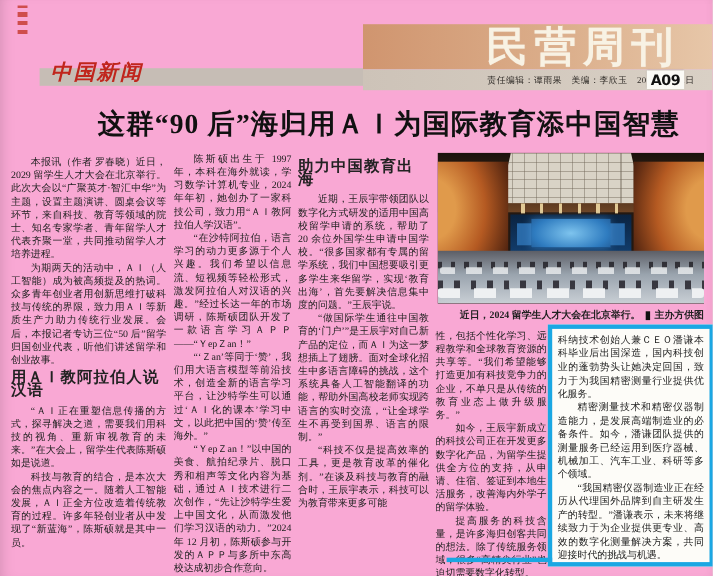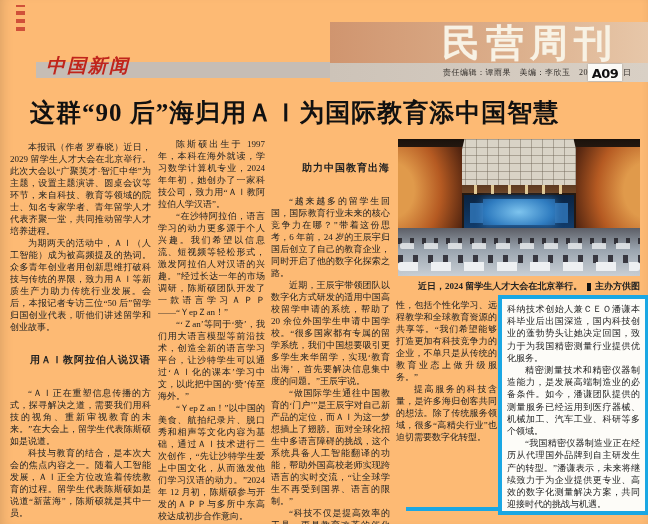--- a/index.html
+++ b/index.html
@@ -1,18 +1,18 @@
 <!DOCTYPE html>
 <html><head>
 <meta charset="utf-8">
 <style>
   html,body{margin:0;padding:0;background:#e8e6e2;}
   .page{
     position:relative;width:648px;height:524px;margin:0 auto;
-    background:#fdba74;overflow:hidden;
+    background:#f9a8d4;overflow:hidden;
     font-family:"Liberation Serif","DejaVu Serif",serif;color:#1c1c1c;
     box-shadow:inset 10px 0 14px -10px rgba(0,0,0,.18), inset -6px 0 10px -8px rgba(0,0,0,.10);
   }
   
   .corner-stamp{
     position:absolute;left:16px;top:5px;width:9px;height:26px;opacity:.8;
     background:repeating-linear-gradient(0deg,#c5372b 0 4px,rgba(197,55,43,0) 4px 8px);
     filter:blur(.4px);
   }
   .brand-band{position:absolute;left:36px;top:62px;width:294px;height:16px;background:#c6bdb5;}
@@ -34,28 +34,28 @@
     background:linear-gradient(90deg,#cdc3b8,#d9d0c5);
   }
   .editors-line{position:absolute;left:443px;top:67px;font-size:8px;color:#2e2a26;letter-spacing:.5px;white-space:nowrap;}
   .page-number-badge{
     position:absolute;left:588px;top:64px;width:34px;height:17px;background:#fbfaf6;
     text-align:center;box-shadow:0 0 2px rgba(0,0,0,.25);
   }
   .page-number{font-family:"DejaVu Sans","Liberation Sans",sans-serif;font-weight:bold;font-size:13px;line-height:17px;color:#111;letter-spacing:-.5px;}
   
   .headline{
-    position:absolute;left:30px;right:30px;top:96px;text-align:left;
+    position:absolute;left:30px;right:30px;top:96px;text-align:right;
     font-size:25px;font-weight:bold;color:#111;letter-spacing:1px;white-space:nowrap;
   }
   
   .col{position:absolute;font-size:9px;line-height:12px;text-align:justify;overflow:hidden;color:#222;}
   .col p{margin:0;text-indent:2em;}
   .col p.noindent{text-indent:0;}
-  .col p.subhead{font-weight:bold;text-align:right;text-indent:0;margin:21px 0;font-size:10px;letter-spacing:1px;}
+  .col p.subhead{font-weight:bold;text-align:left;text-indent:0;margin:5px 0;font-size:14px;letter-spacing:1px;}
   .col-a{left:10px;top:141px;width:141px;height:383px;}
   .col-b{left:158px;top:138px;width:107px;height:383px;}
   .col-c{left:271px;top:141px;width:119px;height:383px;}
   .col-d{left:396px;top:299px;width:101px;height:225px;}
   
   .photo{position:absolute;left:398px;top:139px;width:242px;height:137px;background:#241811;overflow:hidden;}
   .ph-ceiling{position:absolute;left:0;top:0;right:0;height:54px;background:linear-gradient(180deg,#1a120c,#3d2617 55%,#6e4526);}
   .ph-panel{
     position:absolute;left:56px;top:0;width:130px;height:46px;background:#d9d3c6;
     background-image:repeating-linear-gradient(90deg,rgba(110,100,85,.45) 0 1px,transparent 1px 11px),
@@ -113,34 +113,33 @@
     <span class="page-number">A09</span>
   </div>
 
   <div class="headline">这群“90 后”海归用ＡＩ为国际教育添中国智慧</div>
 
   <div class="col col-a">
     <p>本报讯（作者 罗春晓）近日，2029 留学生人才大会在北京举行。此次大会以“广聚英才·智汇中华”为主题，设置主题演讲、圆桌会议等环节，来自科技、教育等领域的院士、知名专家学者、青年留学人才代表齐聚一堂，共同推动留学人才培养进程。</p>
     <p>为期两天的活动中，ＡＩ（人工智能）成为被高频提及的热词。众多青年创业者用创新思维打破科技与传统的界限，致力用ＡＩ等新质生产力助力传统行业发展。会后，本报记者专访三位“50 后”留学归国创业代表，听他们讲述留学和创业故事。</p>
     <p class="subhead">用ＡＩ教阿拉伯人说汉语</p>
     <p>“ＡＩ正在重塑信息传播的方式，探寻解决之道，需要我们用科技的视角、重新审视教育的未来。”在大会上，留学生代表陈斯硕如是说道。</p>
-    <p>科技与教育的结合，是本次大会的焦点内容之一。随着人工智能发展，ＡＩ正全方位改造着传统教育的过程。留学生代表陈斯硕如是说道“新蓝海”，陈斯硕就是其中一员。</p>
+    <p>科技与教育的结合，是本次大会的焦点内容之一。随着人工智能发展，ＡＩ正全方位改造着传统教育的过程。许多年轻创业者从中发现了“新蓝海”，陈斯硕就是其中一员。</p>
   </div>
 
   <div class="col col-b">
     <p>陈斯硕出生于 1997 年，本科在海外就读，学习数学计算机专业，2024 年年初，她创办了一家科技公司，致力用“ＡＩ教阿拉伯人学汉语”。</p>
     <p>“在沙特阿拉伯，语言学习的动力更多源于个人兴趣。我们希望以信息流、短视频等轻松形式，激发阿拉伯人对汉语的兴趣。”经过长达一年的市场调研，陈斯硕团队开发了一款语言学习ＡＰＰ——“ＹepＺan！”</p>
     <p>“‘Ｚan’等同于‘赞’，我们用大语言模型等前沿技术，创造全新的语言学习平台，让沙特学生可以通过‘ＡＩ化的课本’学习中文，以此把中国的‘赞’传至海外。”</p>
     <p>“ＹepＺan！”以中国的美食、航拍纪录片、脱口秀和相声等文化内容为基础，通过ＡＩ技术进行二次创作，“先让沙特学生爱上中国文化，从而激发他们学习汉语的动力。”2024 年 12 月初，陈斯硕参与开发的ＡＰＰ与多所中东高校达成初步合作意向。</p>
 
   </div>
 
   <div class="col col-c">
     <p class="subhead">助力中国教育出海</p>
-    <p>“越来越多的留学生回国，国际教育行业未来的核心竞争力在哪？”带着这份思考，6 年前，24 岁的王辰宇归国后创立了自己的教育企业，同时开启了他的数字化探索之路。</p>
     <p>近期，王辰宇带领团队以数字化方式研发的适用中国高校留学申请的系统，帮助了 20 余位外国学生申请中国学校。“很多国家都有专属的留学系统，我们中国想要吸引更多学生来华留学，实现‘教育出海’，首先要解决信息集中度的问题。”王辰宇说。</p>
     <p>“做国际学生通往中国教育的‘门户’”是王辰宇对自己新产品的定位，而ＡＩ为这一梦想插上了翅膀。面对全球化招生中多语言障碍的挑战，这个系统具备人工智能翻译的功能，帮助外国高校老师实现跨语言的实时交流，“让全球学生不再受到国界、语言的限制。”</p>
     <p>“科技不仅是提高效率的工具，更是教育改革的催化剂。”在谈及科技与教育的融合时，王辰宇表示，科技可以为教育带来更多可能</p>
   </div>
 
   <div class="photo">
     <div class="ph-ceiling"></div>
     <div class="ph-panel"></div>
     <div class="ph-lights"></div>
     <div class="ph-wall-l"></div>
@@ -158,20 +157,21 @@
   </div>
 
   <div class="caption-row">
     <span>近日，2024 留学生人才大会在北京举行。</span>
     <span class="caption-end-mark"></span>
     <span class="photo-credit">主办方供图</span>
   </div>
 
   <div class="col col-d">
     <p class="noindent">性，包括个性化学习、远程教学和全球教育资源的共享等。“我们希望能够打造更加有科技竞争力的企业，不单只是从传统的教育业态上做升级服务。”</p>
+    <p>如今，王辰宇新成立的科技公司正在开发更多数字化产品，为留学生提供全方位的支持，从申请、住宿、签证到本地生活服务，改善海内外学子的留学体验。</p>
     <p>提高服务的科技含量，是许多海归创客共同的想法。除了传统服务领域，很多“高精尖行业”也迫切需要数字化转型。</p>
 
   </div>
 
   <div class="highlight-box">
     <p class="noindent">科纳技术创始人兼ＣＥＯ潘谦本科毕业后出国深造，国内科技创业的蓬勃势头让她决定回国，致力于为我国精密测量行业提供优化服务。</p>
     <p>精密测量技术和精密仪器制造能力，是发展高端制造业的必备条件。如今，潘谦团队提供的测量服务已经运用到医疗器械、机械加工、汽车工业、科研等多个领域。</p>
     <p>“我国精密仪器制造业正在经历从代理国外品牌到自主研发生产的转型。”潘谦表示，未来将继续致力于为企业提供更专业、高效的数字化测量解决方案，共同迎接时代的挑战与机遇。</p>
   </div>
   <div class="box-tail"></div>

